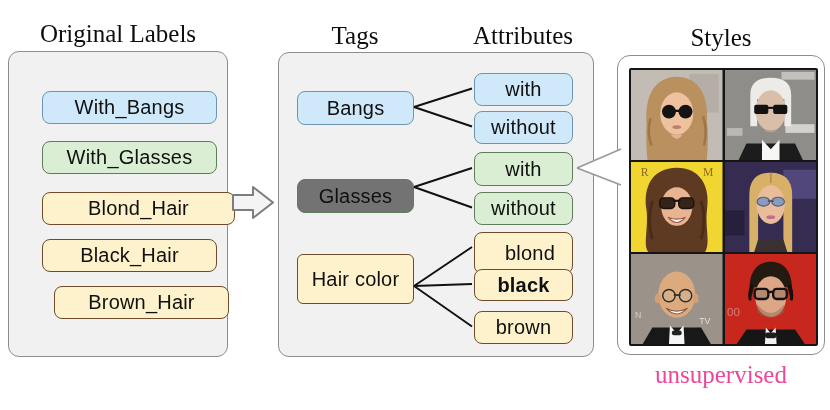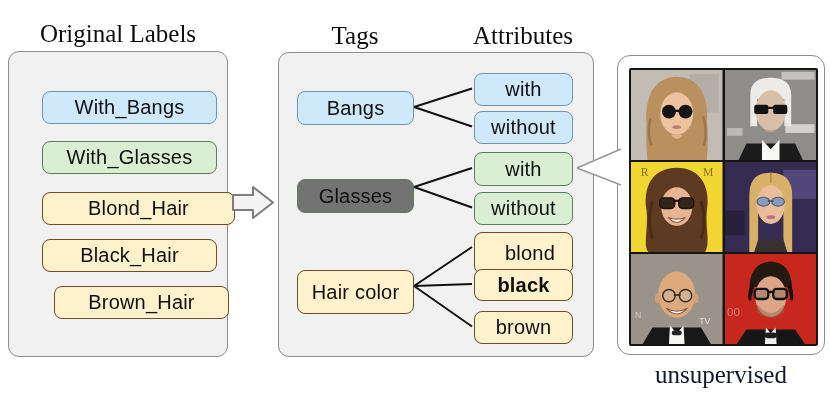--- a/index.html
+++ b/index.html
@@ -12,51 +12,52 @@
   .box{position:absolute;display:flex;align-items:center;justify-content:center;
        font-size:20px;color:#101010;border:1.8px solid #555;border-radius:8px;
        box-sizing:border-box;background:#eee;letter-spacing:.2px;}
   .overlay{position:absolute;left:0;top:0;width:830px;height:410px;pointer-events:none;z-index:6;}
   .arrow-wrap{position:absolute;left:230px;top:185px;width:46px;height:35px;z-index:4;}
   .photo-grid{position:absolute;left:11px;top:12px;width:189px;height:278px;
               display:grid;grid-template-columns:1fr 1fr;grid-template-rows:1fr 1fr 1fr;
               background:#151515;gap:2px;padding:2px;box-sizing:border-box;border-radius:2px;}
   .photo{overflow:hidden;}
   .photo svg{display:block;width:100%;height:100%;}
-  .caption{position:absolute;font-family:"Liberation Serif",serif;font-size:25px;color:#0f172a;
+  .caption{position:absolute;font-family:"Liberation Serif",serif;font-size:25px;color:#ec4899;
            text-align:center;}
 </style>
 </head>
 <body>
 
 <div class="canvas">
 
   <div class="heading" style="left:8px;top:12px;width:220px;">Original Labels</div>
   <div class="heading" style="left:295px;top:14px;width:120px;">Tags</div>
   <div class="heading" style="left:443px;top:14px;width:160px;">Attributes</div>
+  <div class="heading" style="left:617px;top:16px;width:208px;">Styles</div>
 
   <div class="panel" style="left:8px;top:51px;width:220px;height:306px;">
     <div class="box" style="left: 33px; top: 39px; width: 175px; height: 33px; background: rgb(207, 233, 250); border-color: rgb(109, 150, 174);">With_Bangs</div>
     <div class="box" style="left: 33px; top: 89px; width: 175px; height: 33px; background: rgb(217, 238, 211); border-color: rgb(94, 125, 90);">With_Glasses</div>
     <div class="box" style="left: 33px; top: 140px; width: 193px; height: 33px; background: rgb(253, 242, 203); border-color: rgb(111, 75, 41);">Blond_Hair</div>
     <div class="box" style="left: 33px; top: 187px; width: 175px; height: 33px; background: rgb(253, 242, 203); border-color: rgb(111, 75, 41);">Black_Hair</div>
     <div class="box" style="left: 33px; top: 234px; width: 175px; height: 33px; background: rgb(253, 242, 203); border-color: rgb(111, 75, 41); margin-left: 12px;">Brown_Hair</div>
   </div>
 
   <div class="arrow-wrap">
     <svg viewBox="0 0 46 35" width="46" height="35">
       <polygon points="3,10 23,10 23,2 43,17.5 23,33 23,25 3,25" fill="#f4f4f4" stroke="#7d7d7d" stroke-width="2" stroke-linejoin="round"></polygon>
     </svg>
   </div>
 
   <div class="panel" style="left:278px;top:52px;width:316px;height:305px;">
 
     <div class="box" style="left: 18px; top: 38px; width: 117px; height: 34px; background: rgb(207, 233, 250); border-color: rgb(109, 150, 174);">Bangs</div>
     <div class="box" style="left: 18px; top: 126px; width: 117px; height: 34px; background: #737373; border-color: rgb(94, 125, 90);">Glasses</div>
-    <div class="box" style="left: 18px; top: 217px; width: 117px; height: 44px; background: rgb(253, 242, 203); border-color: rgb(111, 75, 41);">Hair color</div>
+    <div class="box" style="left: 18px; top: 201px; width: 117px; height: 50px; background: rgb(253, 242, 203); border-color: rgb(111, 75, 41); border-radius: 6px;">Hair color</div>
 
     <div class="box" style="left: 195px; top: 20px; width: 99px; height: 33px; background: rgb(207, 233, 250); border-color: rgb(109, 150, 174);">with</div>
     <div class="box" style="left: 195px; top: 58px; width: 99px; height: 33px; background: rgb(207, 233, 250); border-color: rgb(109, 150, 174);">without</div>
     <div class="box" style="left: 195px; top: 99px; width: 99px; height: 34px; background: rgb(217, 238, 211); border-color: rgb(94, 125, 90);">with</div>
     <div class="box" style="left: 195px; top: 139px; width: 99px; height: 33px; background: rgb(217, 238, 211); border-color: rgb(94, 125, 90);">without</div>
     <div class="box" style="left: 195px; top: 179px; width: 99px; height: 42px; background: rgb(253, 242, 203); border-color: rgb(111, 75, 41); padding-left: 13px;">blond</div>
     <div class="box" style="left: 195px; top: 216px; width: 99px; height: 32px; background: rgb(253, 242, 203); border-color: rgb(111, 75, 41); font-weight: bold;">black</div>
     <div class="box" style="left: 195px; top: 258px; width: 99px; height: 33px; background: rgb(253, 242, 203); border-color: rgb(111, 75, 41);">brown</div>
   </div>
 

